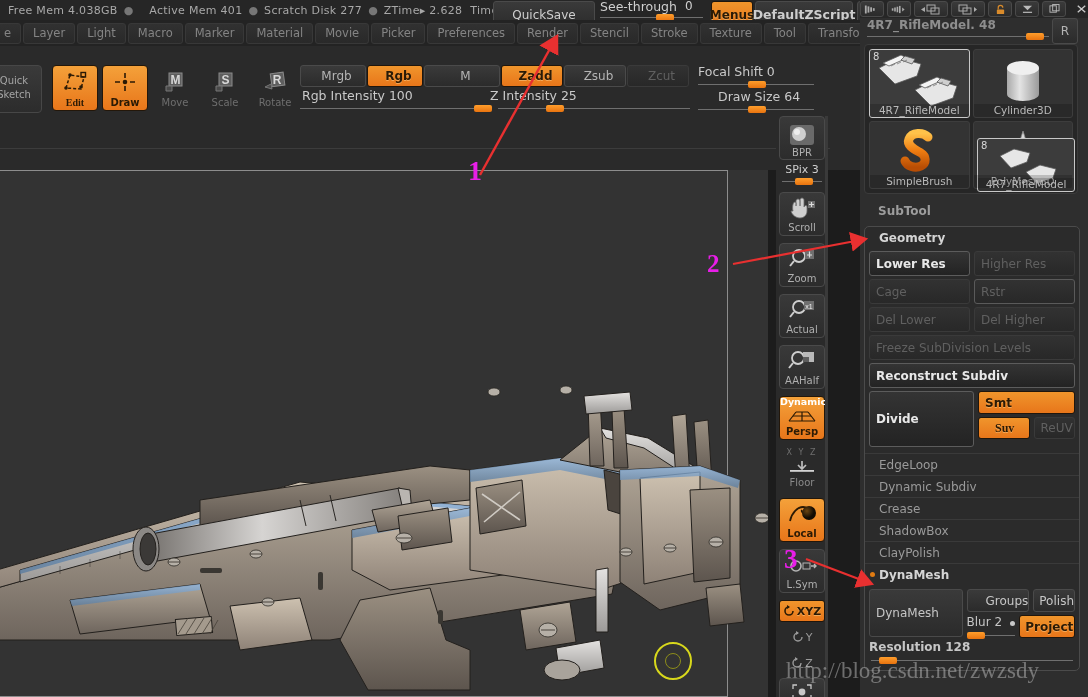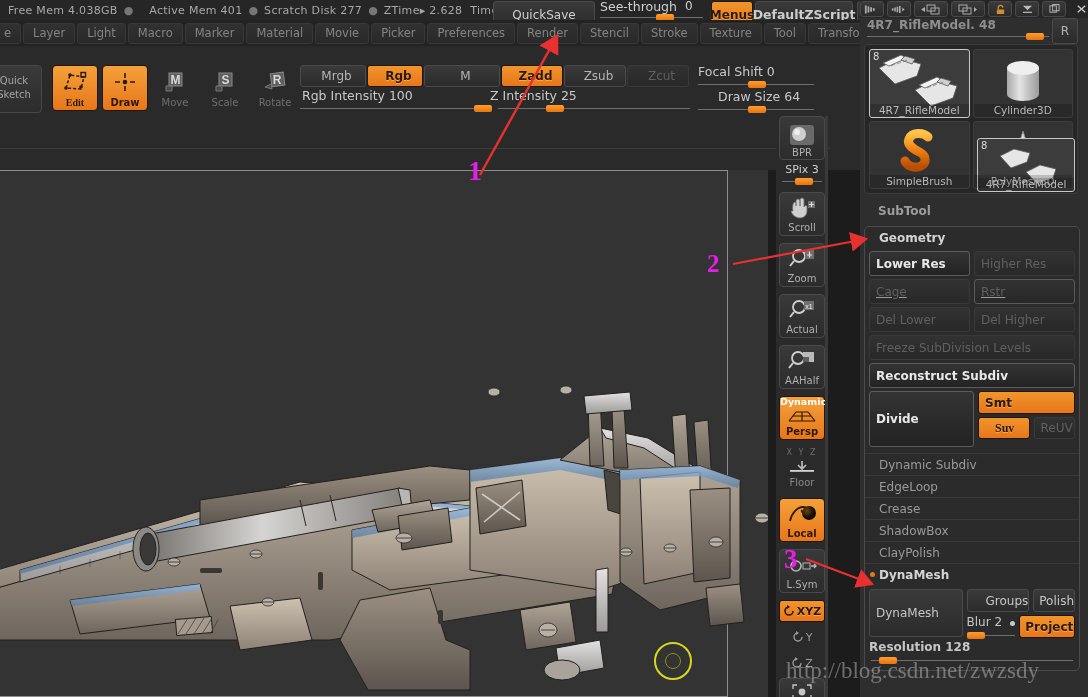--- a/index.html
+++ b/index.html
@@ -791,21 +791,21 @@
   <div id="geoPanel">
     <div class="secthead bright">Geometry</div>
 
     <div class="geobody">
       <div class="row">
         <div class="btn lit cell" style="padding-left:6px;justify-content:flex-start;">Lower Res</div>
         <div class="btn dim cell" style="padding-left:6px;justify-content:flex-start;">Higher Res</div>
       </div>
 
       <div class="row">
-        <div style="flex:2;display:flex;gap:4px;align-items:flex-end;text-decoration:underline;">
+        <div style="flex:2;display:flex;gap:4px;align-items:flex-end;">
           <div class="btn dim" style="flex:1;height:25px;font-size:12px;padding-left:6px;justify-content:flex-start;">Cage</div>
           <div class="btn dim" style="flex:1;height:25px;font-size:12px;padding-left:6px;justify-content:flex-start;border-color:#5a5a5a;">Rstr</div>
         </div>
       </div>
 
       <div class="row">
         <div class="btn dim cell" style="padding-left:6px;justify-content:flex-start;">Del Lower</div>
         <div class="btn dim cell" style="padding-left:6px;justify-content:flex-start;">Del Higher</div>
       </div>
 
@@ -823,22 +823,22 @@
         <div style="flex:1;display:flex;flex-direction:column;gap:3px;">
           <div class="btn on" style="height:23px;font-size:12px;justify-content:flex-start;padding-left:6px;">Smt</div>
           <div style="display:flex;gap:4px;">
             <div class="btn on" style="flex:1;height:22px;font-size:12px;justify-content:flex-start;padding-left:16px;font-family:Liberation Serif, serif;">Suv</div>
             <div class="btn dim" style="flex:1;height:22px;font-size:12px;justify-content:flex-start;padding-left:6px;">ReUV</div>
           </div>
         </div>
       </div>
     </div>
 
+    <div class="secthead sub">EdgeLoop</div>
     <div class="secthead sub">Dynamic Subdiv</div>
-    <div class="secthead sub">EdgeLoop</div>
     <div class="secthead sub">Crease</div>
     <div class="secthead sub">ShadowBox</div>
     <div class="secthead sub">ClayPolish</div>
     <div class="secthead sub bright" style="position:relative;">
       <span style="position:absolute;left:5px;top:8px;width:5px;height:5px;border-radius:50%;background:#e07b12;"></span>
       <span>DynaMesh</span>
     </div>
 
     <div class="geobody" style="padding-top:4px;">
       <div class="row" style="margin-bottom:2px;">

